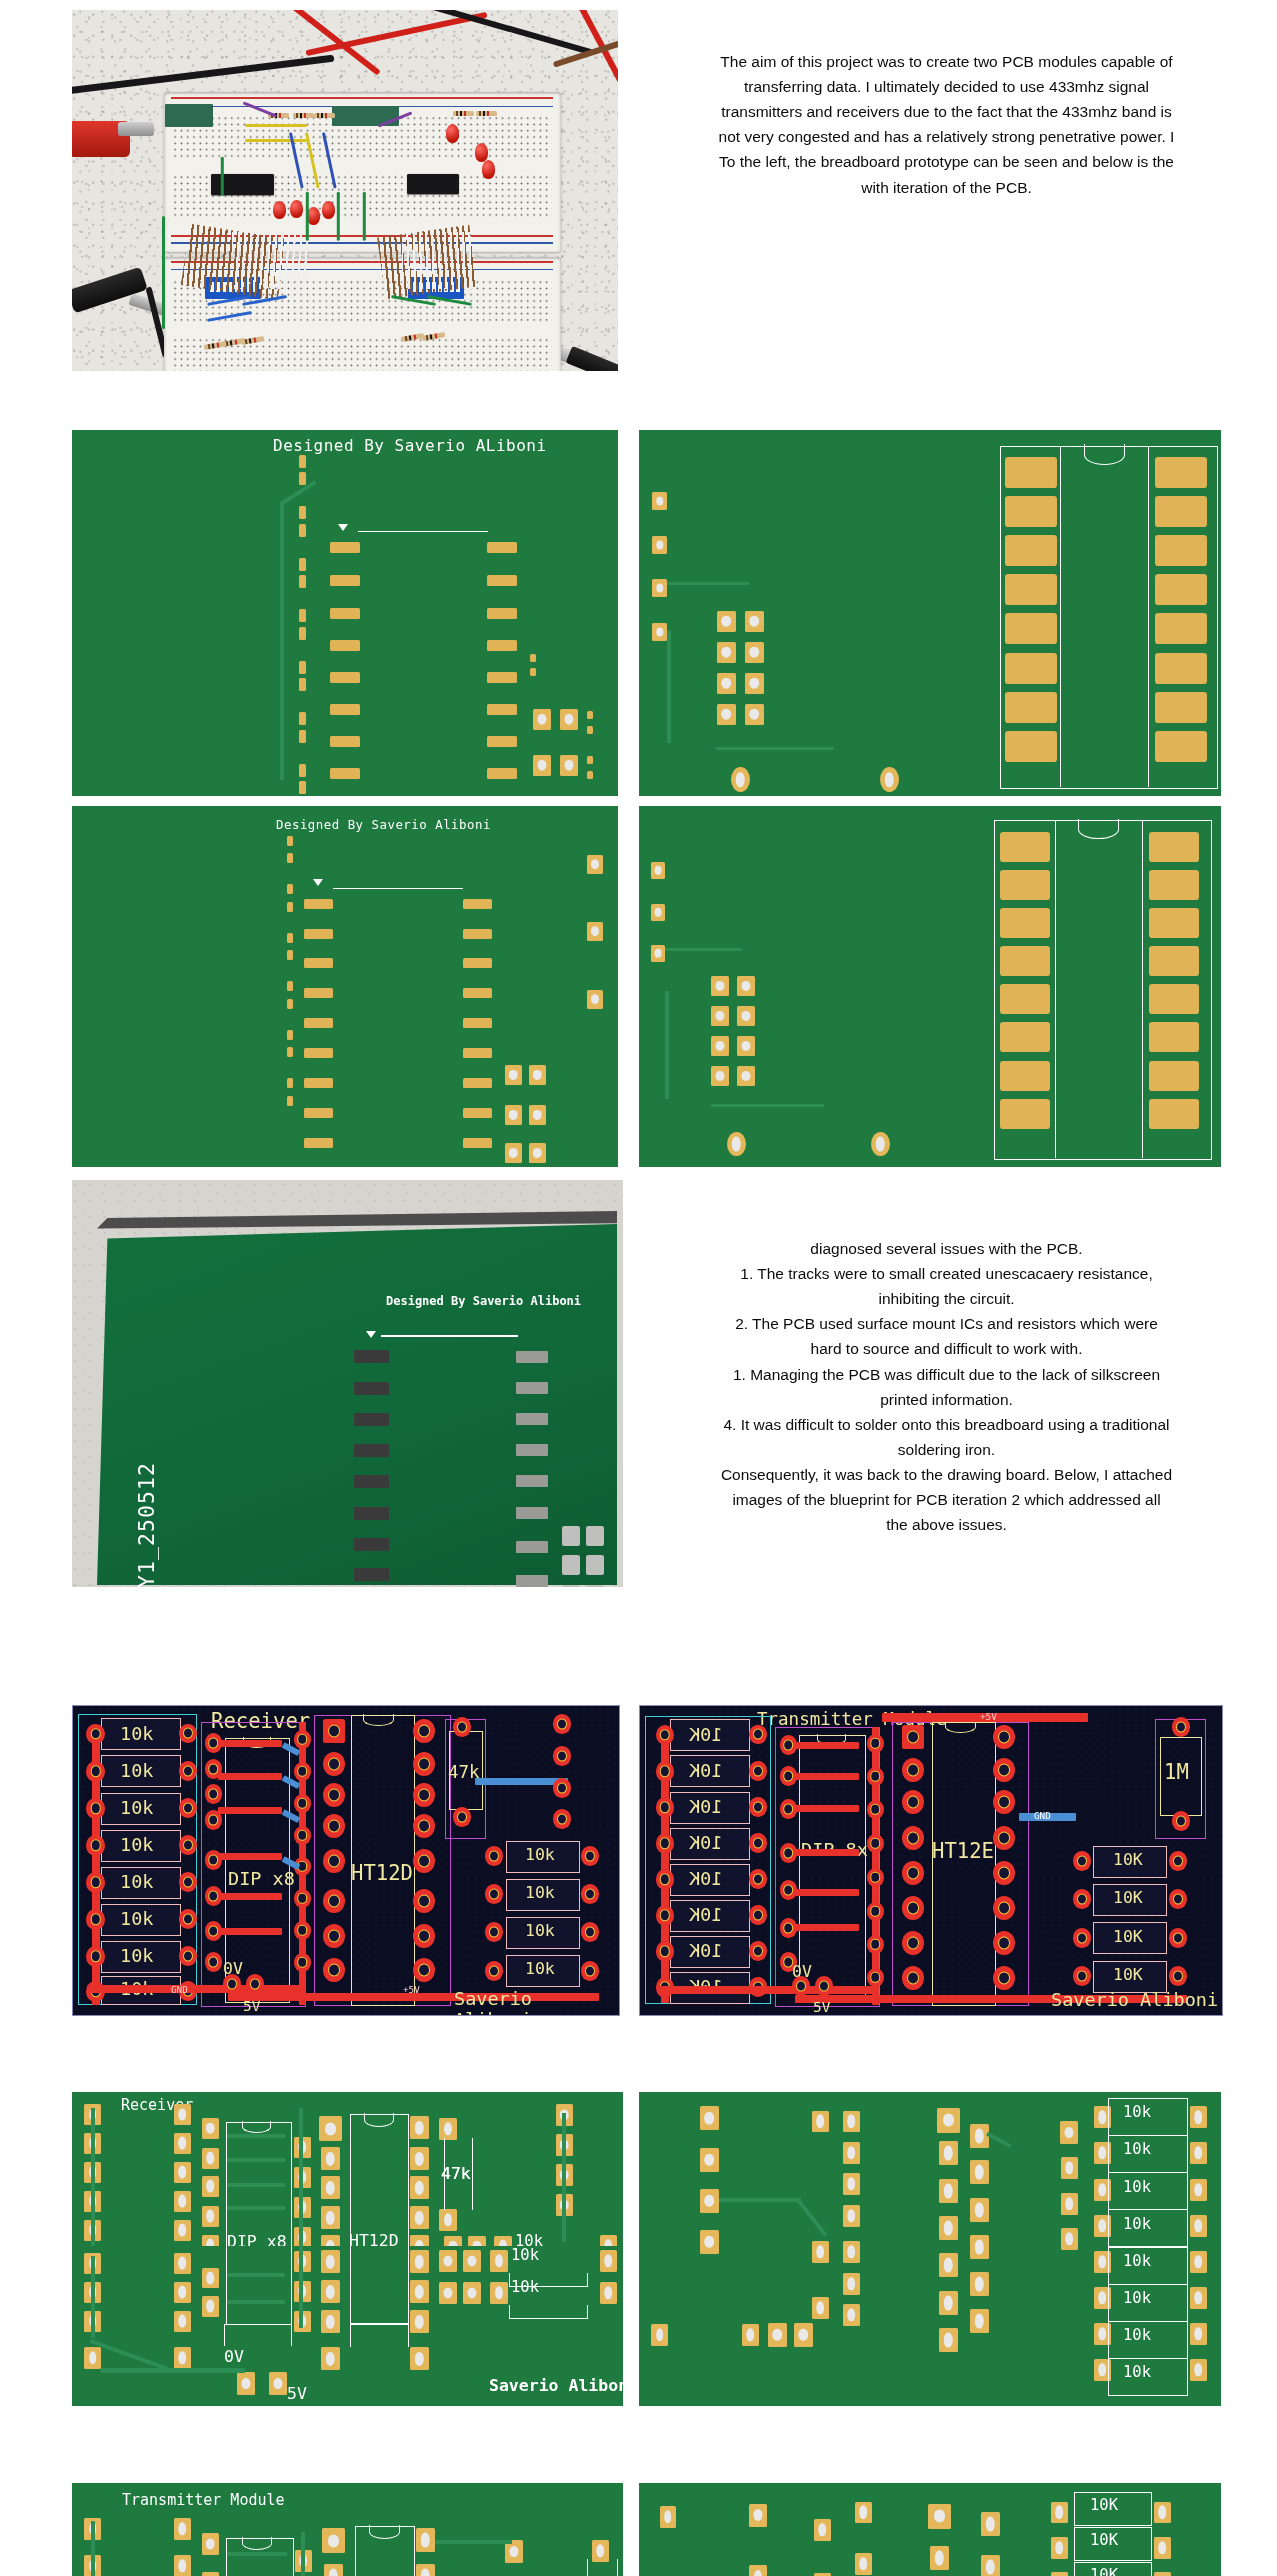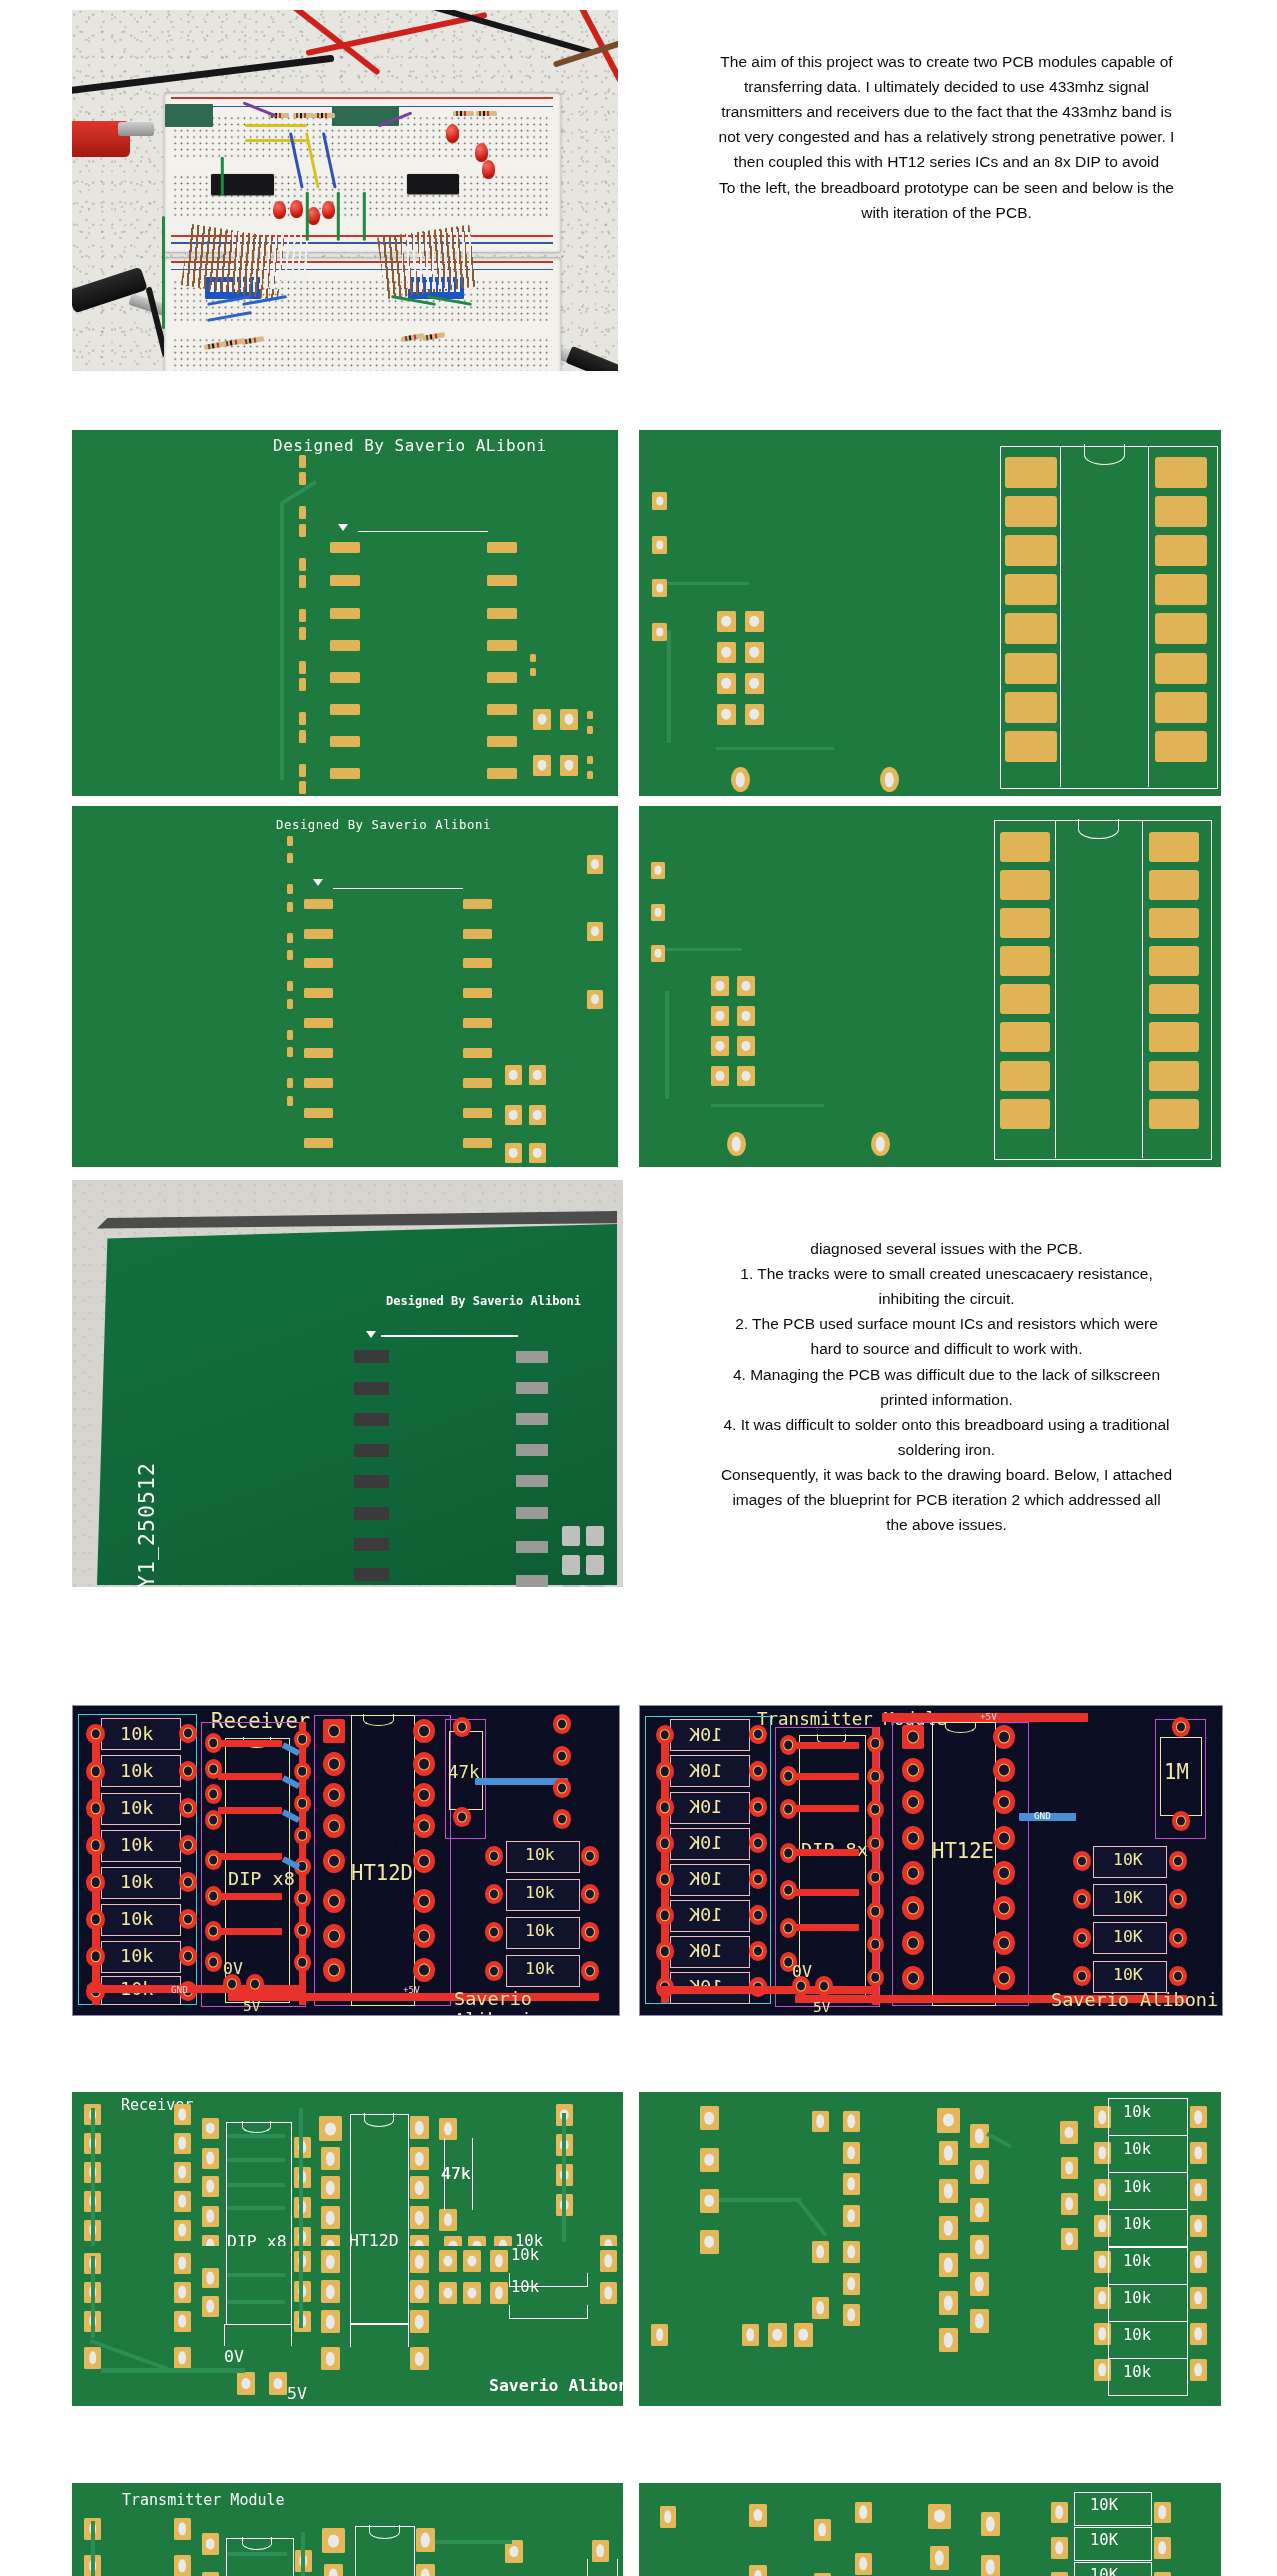--- a/index.html
+++ b/index.html
@@ -262,21 +262,20 @@
       <div class="jw" style="left:319px;top:289px;width:45px;background:#1d8a3f;transform:rotate(10deg);"></div>
       <div class="jw" style="left:355px;top:289px;width:45px;background:#1d8a3f;transform:rotate(10deg);"></div>
       <div class="jw" style="left:93px;top:206px;width:113px;background:#1d8a3f;transform:rotate(90deg);transform-origin:left top;"></div>
   </div>
 
   <div class="blk prose" style="left:662px;top:49px;width:569px;">
     <p>The aim of this project was to create two PCB modules capable of</p>
     <p>transferring data. I ultimately decided to use 433mhz signal</p>
     <p>transmitters and receivers due to the fact that the 433mhz band is</p>
     <p>not very congested and has a relatively strong penetrative power. I</p>
-    <p>then coupled this with HT12 series ICs and an 8x DIP to avoid</p>
     <p>To the left, the breadboard prototype can be seen and below is the</p>
     <p>with iteration of the PCB.</p>
   </div>
 
   <div class="blk pcb" style="left:72px;top:430px;width:546px;height:366px;">
       <div class="silktxt" style="left:201px;top:6.2px;font-size:16px;letter-spacing:0.5px;">Designed By Saverio ALiboni</div>
 
       <div class="pad" style="left:227px;top:25px;width:7.2px;height:13.4px;"></div>
       <div class="pad" style="left:227px;top:42px;width:7.2px;height:13.4px;"></div>
       <div class="pad" style="left:227px;top:76px;width:7.2px;height:13.4px;"></div>
@@ -514,21 +513,21 @@
       <div style="position:absolute;left:514px;top:405px;width:17.5px;height:19.6px;background:#bfbfbd;border-radius:2.1px;"></div>
 
   </div>
 
   <div class="blk prose" style="left:662px;top:1236px;width:569px;">
     <p>diagnosed several issues with the PCB.</p>
     <p>1. The tracks were to small created unescacaery resistance,</p>
     <p>inhibiting the circuit.</p>
     <p>2. The PCB used surface mount ICs and resistors which were</p>
     <p>hard to source and difficult to work with.</p>
-    <p>4. Managing the PCB was difficult due to the lack of silkscreen</p>
+    <p>1. Managing the PCB was difficult due to the lack of silkscreen</p>
     <p>printed information.</p>
     <p>4. It was difficult to solder onto this breadboard using a traditional</p>
     <p>soldering iron.</p>
     <p>Consequently, it was back to the drawing board. Below, I attached</p>
     <p>images of the blueprint for PCB iteration 2 which addressed all</p>
     <p>the above issues.</p>
   </div>
 
   <div class="blk bp" style="left:72px;top:1705px;width:546px;height:309px;">
     <div class="bpdots"></div>

